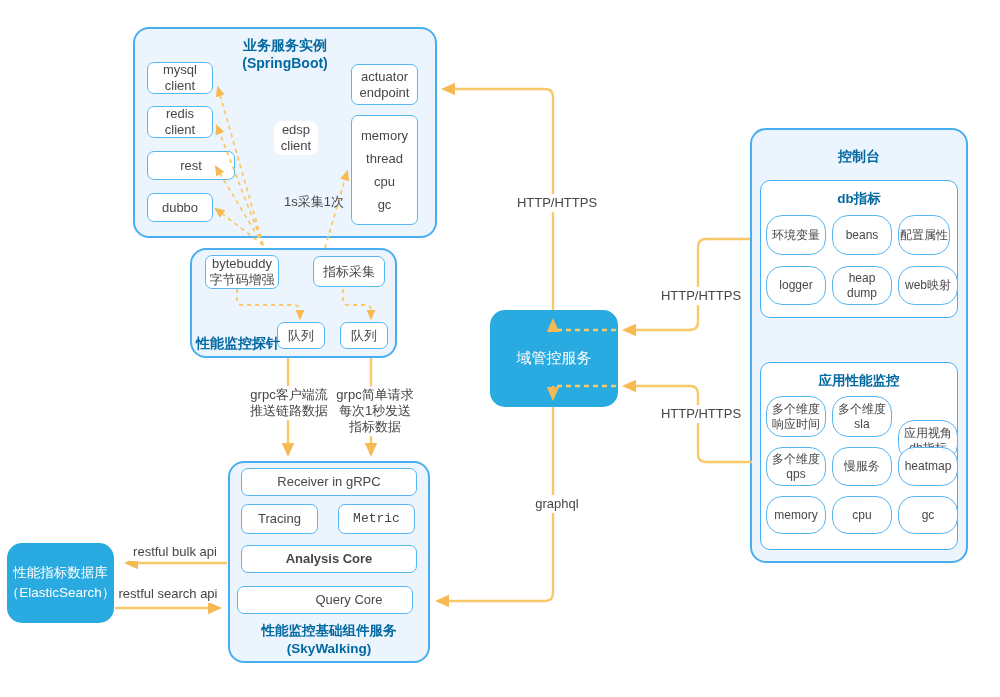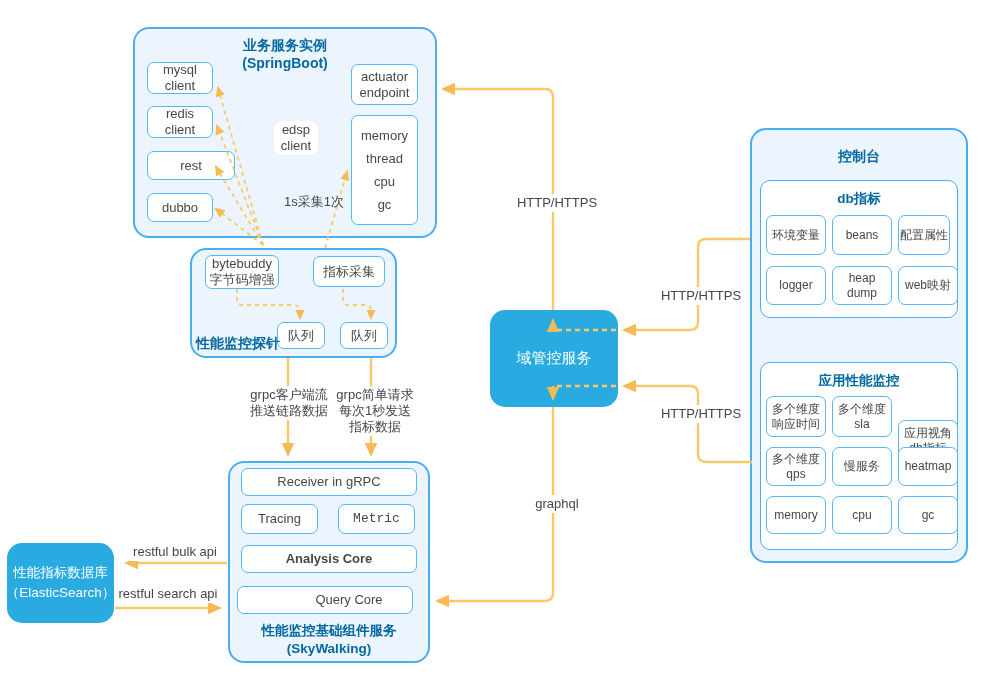--- a/index.html
+++ b/index.html
@@ -33,21 +33,21 @@
     white-space:pre-line;font-size:14px;line-height:1.3;z-index:3;
   }
   .edge-label{
     position:absolute;transform:translate(-50%,-50%);background:#ffffff;
     text-align:center;font-size:13px;line-height:1.22;white-space:pre-line;
     color:#45454a;padding:1px 3px;z-index:5;
   }
   .metrics-list{
     flex-direction:column;justify-content:space-around;padding:8px 0;
   }
-  .console-item{font-size:12px;}
+  .console-item{font-size:12px;border-radius:16px;}
   #wires{position:absolute;left:0;top:0;z-index:4;}
 </style>
 </head>
 <body>
 
 <div id="canvas">
 
   <div class="panel" style="left:133px;top:27px;width:304px;height:211px;"></div>
   <div class="ptitle" style="left:133px;top:36px;width:304px;">业务服务实例
 (SpringBoot)</div>

